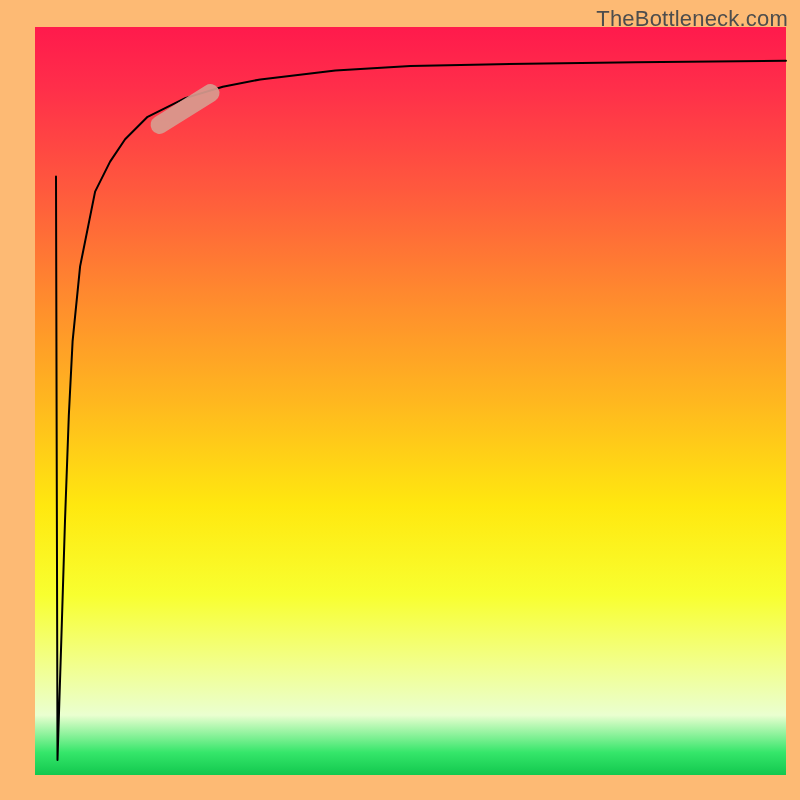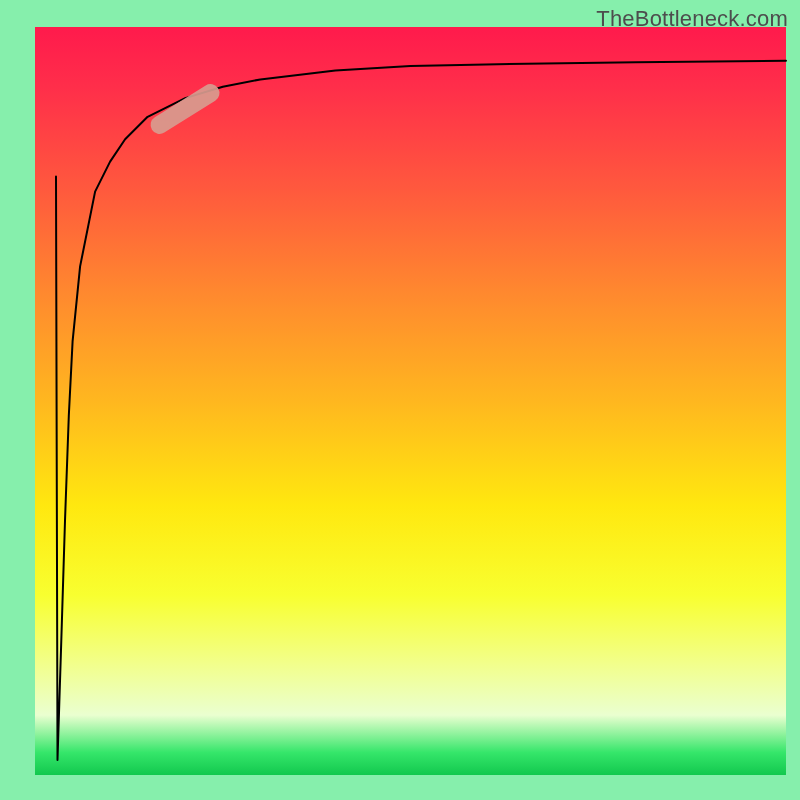--- a/index.html
+++ b/index.html
@@ -8,21 +8,21 @@
     width: 800px;
     height: 800px;
     background: #000;
     font-family: Arial, Helvetica, sans-serif;
     overflow: hidden;
   }
   .outer {
     position: relative;
     width: 800px;
     height: 800px;
-    background: #86efac;
+    background: #fdba74;
   }
   .plot-area {
     position: absolute;
     left: 35px;
     top: 27px;
     width: 751px;
     height: 748px;
     background: linear-gradient(to bottom,
       #ff1a4c 0%,
       #ff2e4a 8%,

